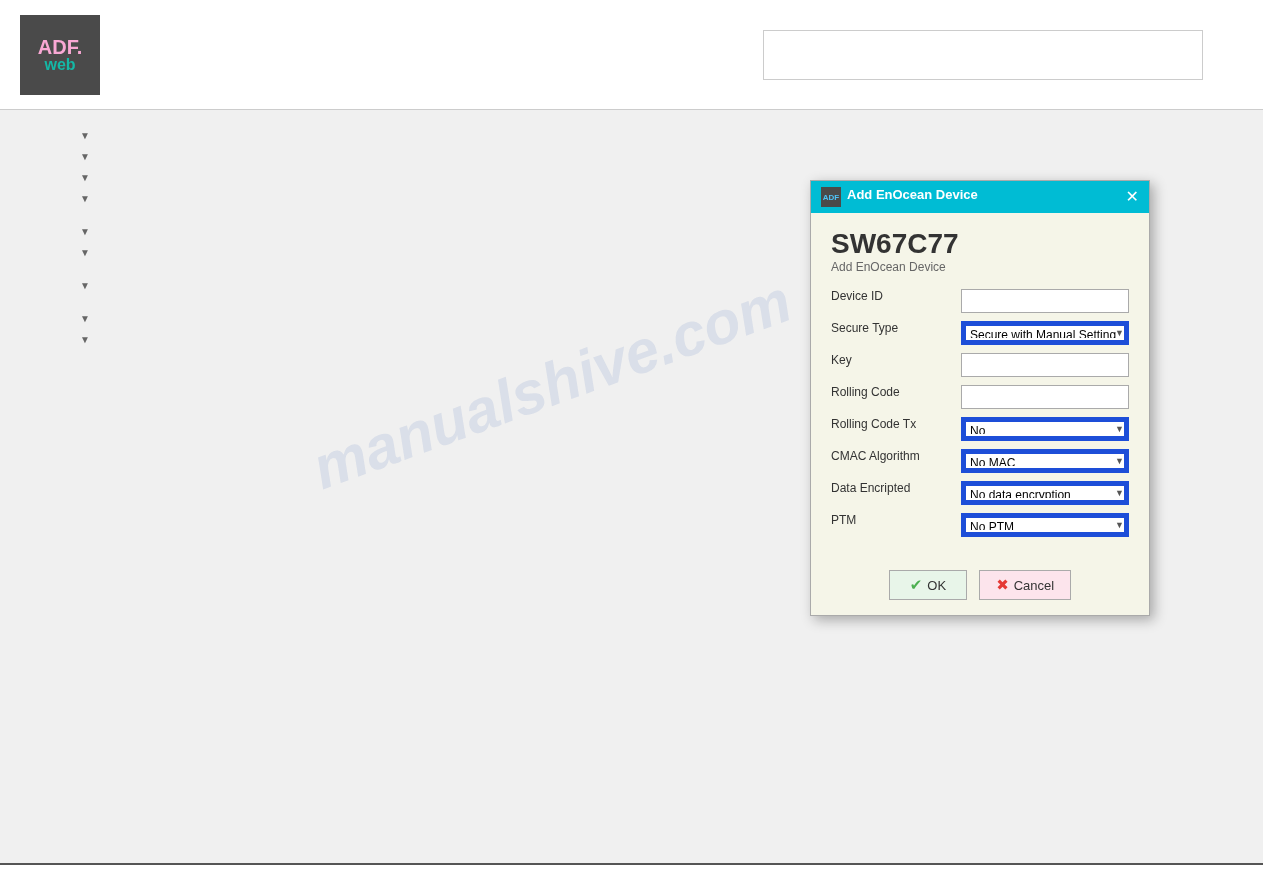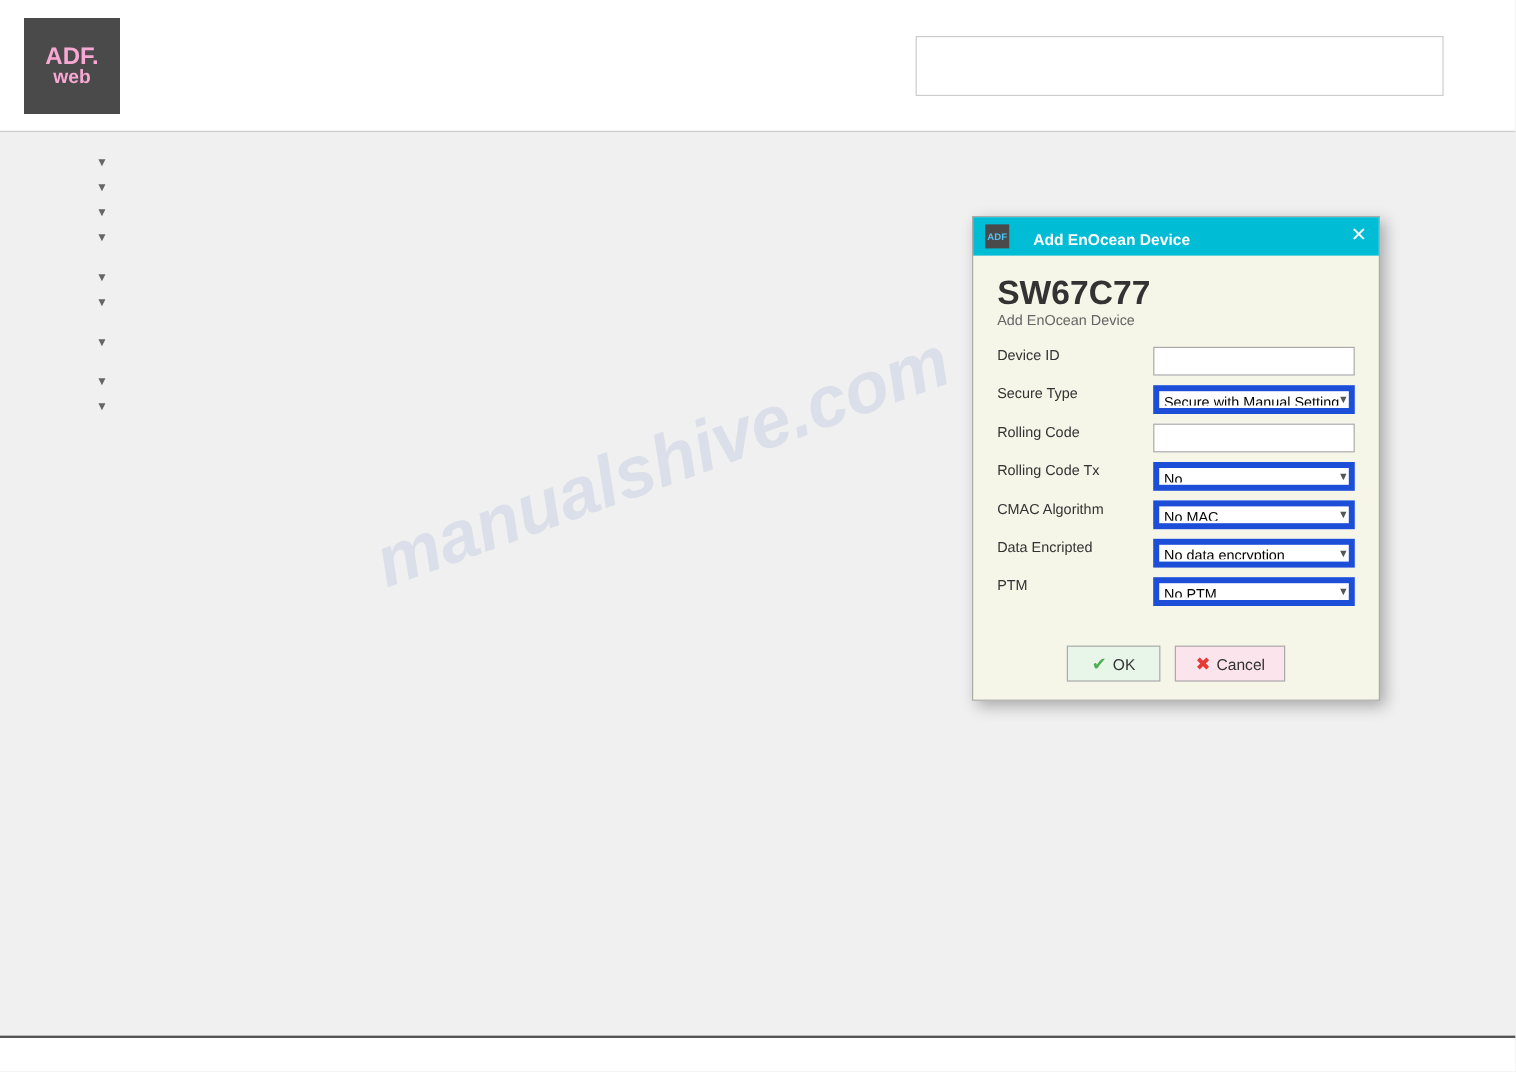--- a/index.html
+++ b/index.html
@@ -32,21 +32,21 @@
       display: flex;
       flex-direction: column;
       align-items: center;
       justify-content: center;
       color: white;
       font-size: 18px;
       font-weight: bold;
     }
 
     .logo-top { font-size: 20px; font-weight: bold; color: #f9a8d4; line-height: 1; }
-    .logo-bottom { font-size: 16px; color: #f9a8d4; font-weight: bold; line-height: 1; }
+    .logo-bottom { font-size: 16px; color: #14b8a6; font-weight: bold; line-height: 1; }
 
     .header-input-area {
       position: absolute;
       top: 30px;
       right: 60px;
       width: 440px;
       height: 50px;
       background: white;
       border: 1px solid #ccc;
     }
@@ -106,22 +106,22 @@
       padding: 6px 10px;
       display: flex;
       align-items: center;
       justify-content: space-between;
       font-size: 13px;
       font-weight: bold;
     }
 
     .dialog-titlebar-left {
       display: flex;
-      align-items: flex-end;
-      gap: 20px;
+      align-items: flex-start;
+      gap: 6px;
     }
 
     .dialog-icon-box {
       width: 20px;
       height: 20px;
       background: #4a4a4a;
       display: flex;
       align-items: center;
       justify-content: center;
       font-size: 9px;
@@ -318,20 +318,24 @@
       <span class="form-label">Secure Type</span>
       <div class="select-wrapper">
         <select>
           <option selected="">Secure with Manual Setting</option>
           <option>No Security</option>
           <option>Secure with TeachIn</option>
         </select>
       </div>
     </div>
 
+    <div class="form-row">
+      <span class="form-label">Key</span>
+      <input class="form-input" type="text" value="" style="">
+    </div>
 
     <div class="form-row">
       <span class="form-label">Rolling Code</span>
       <input class="form-input" type="text" value="" style="">
     </div>
 
 
     <div class="form-row">
       <span class="form-label">Rolling Code Tx</span>
       <div class="select-wrapper">

